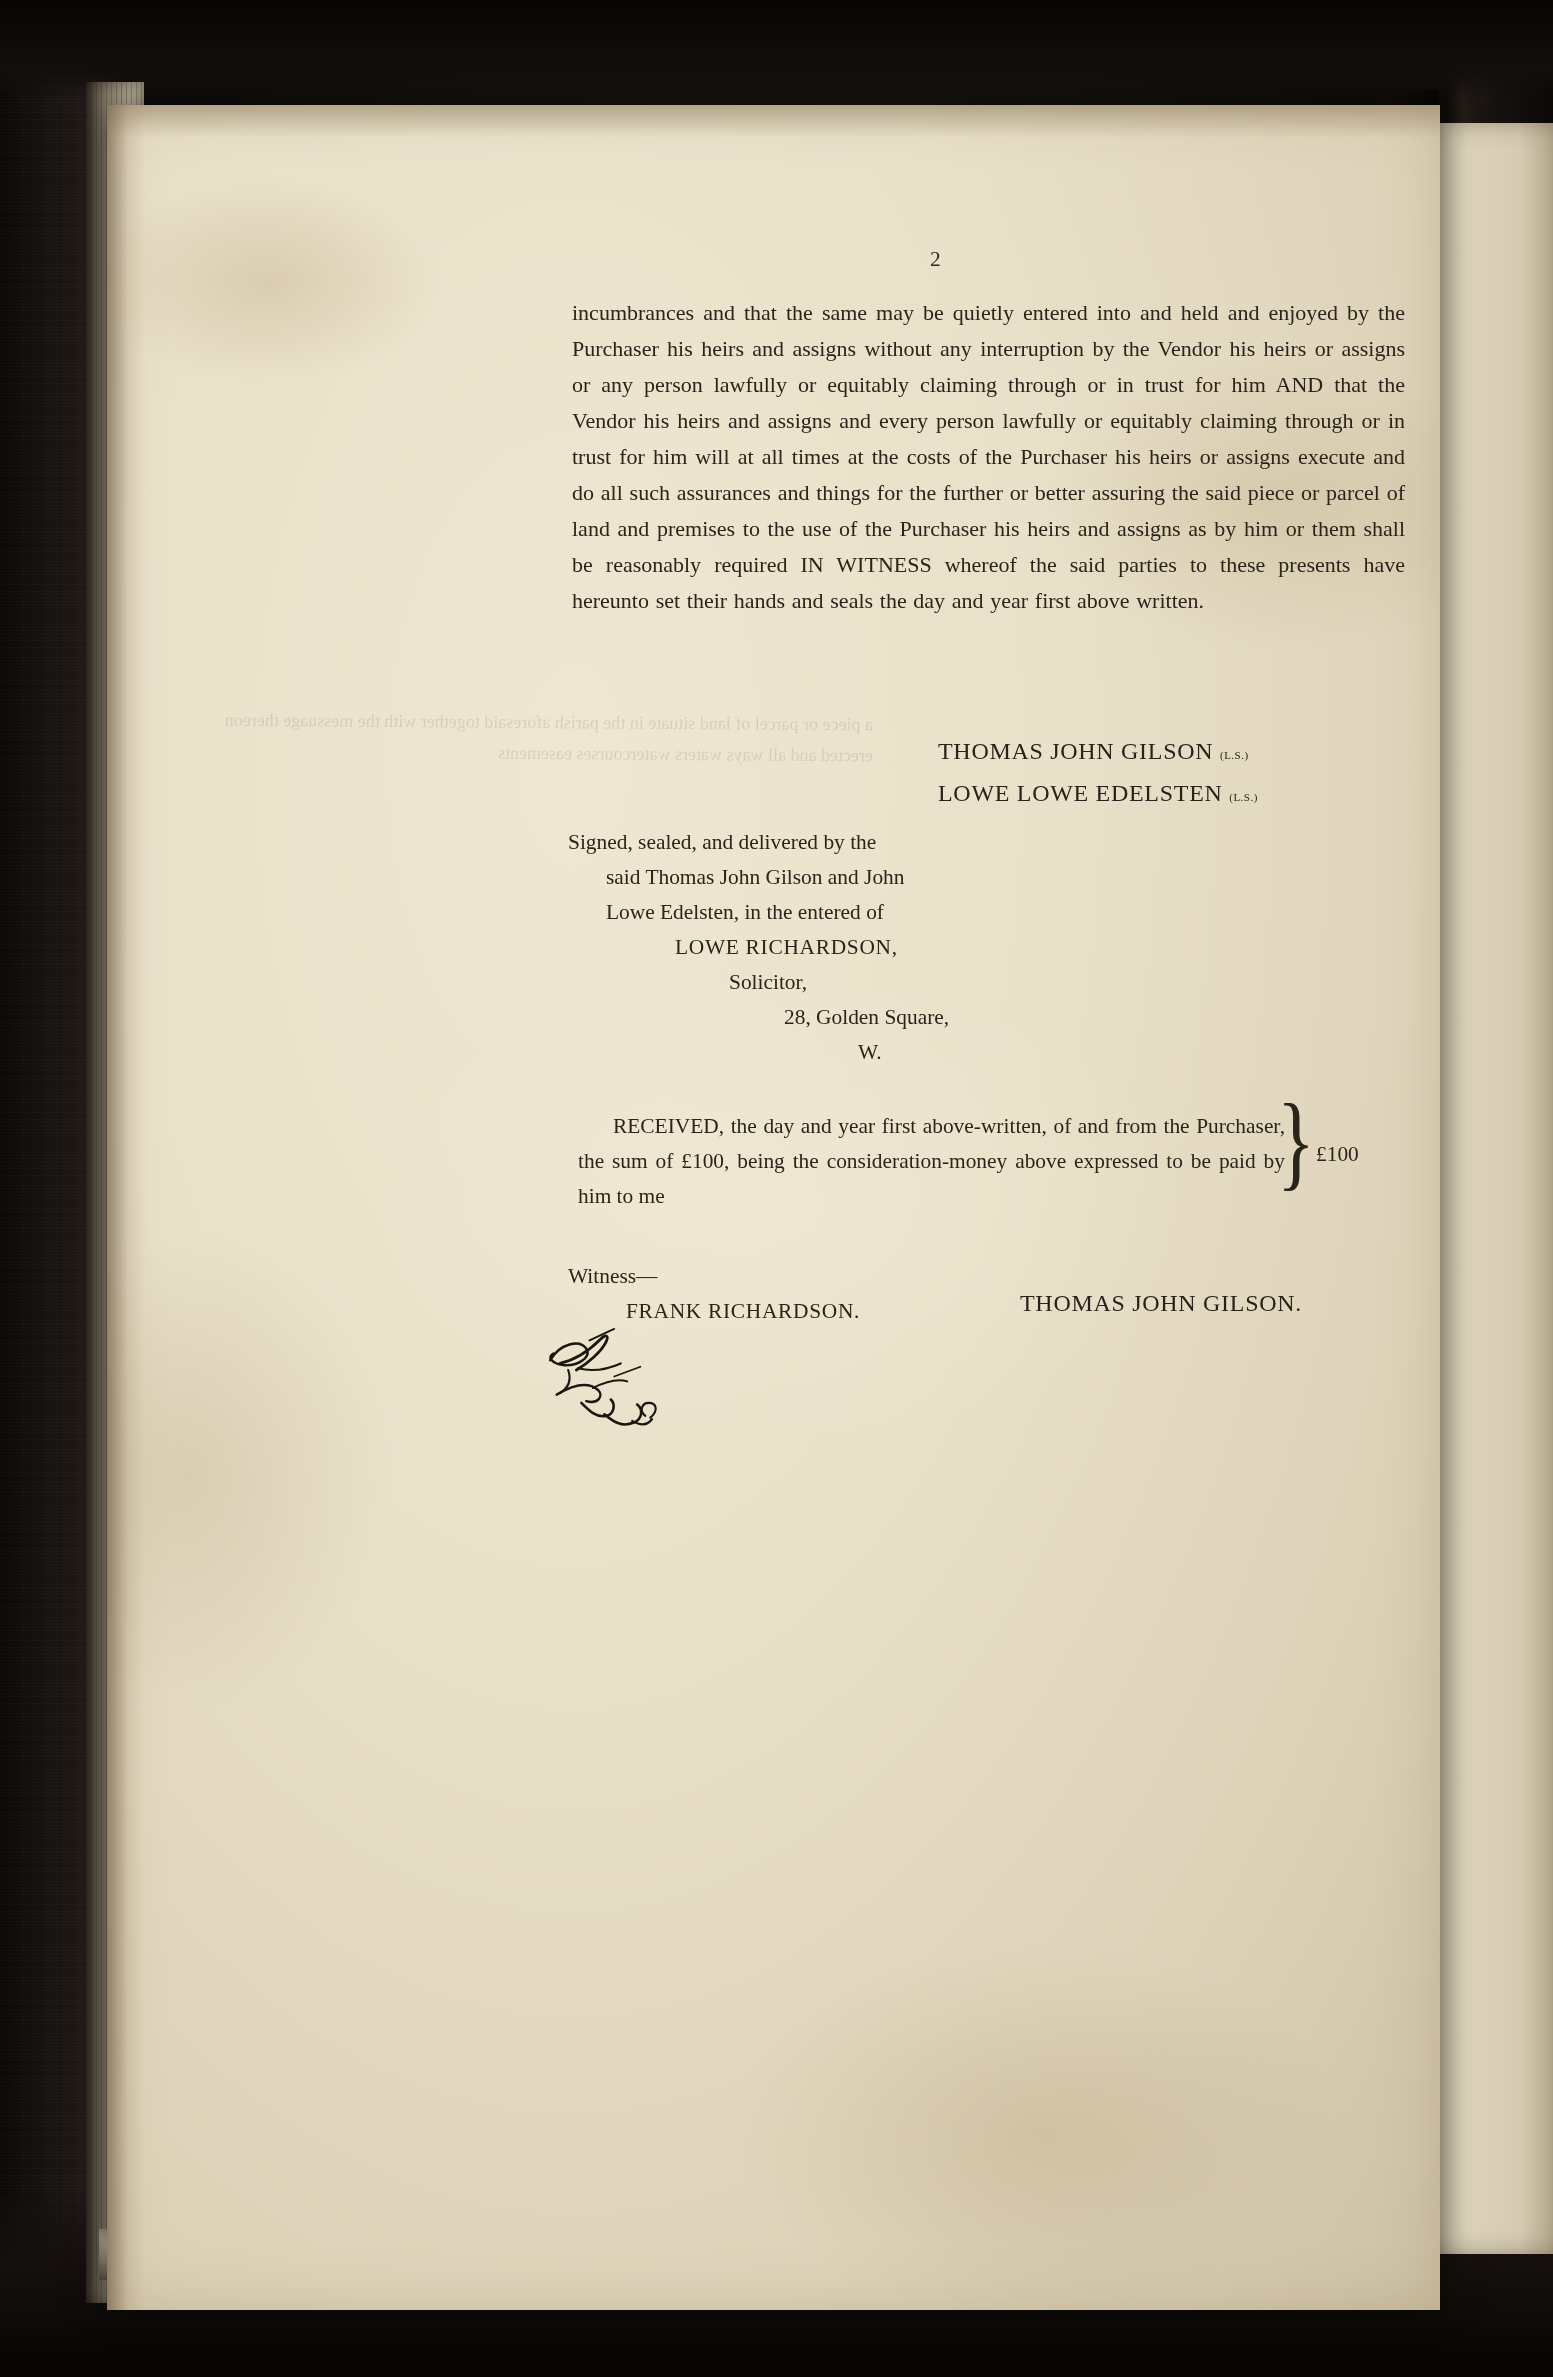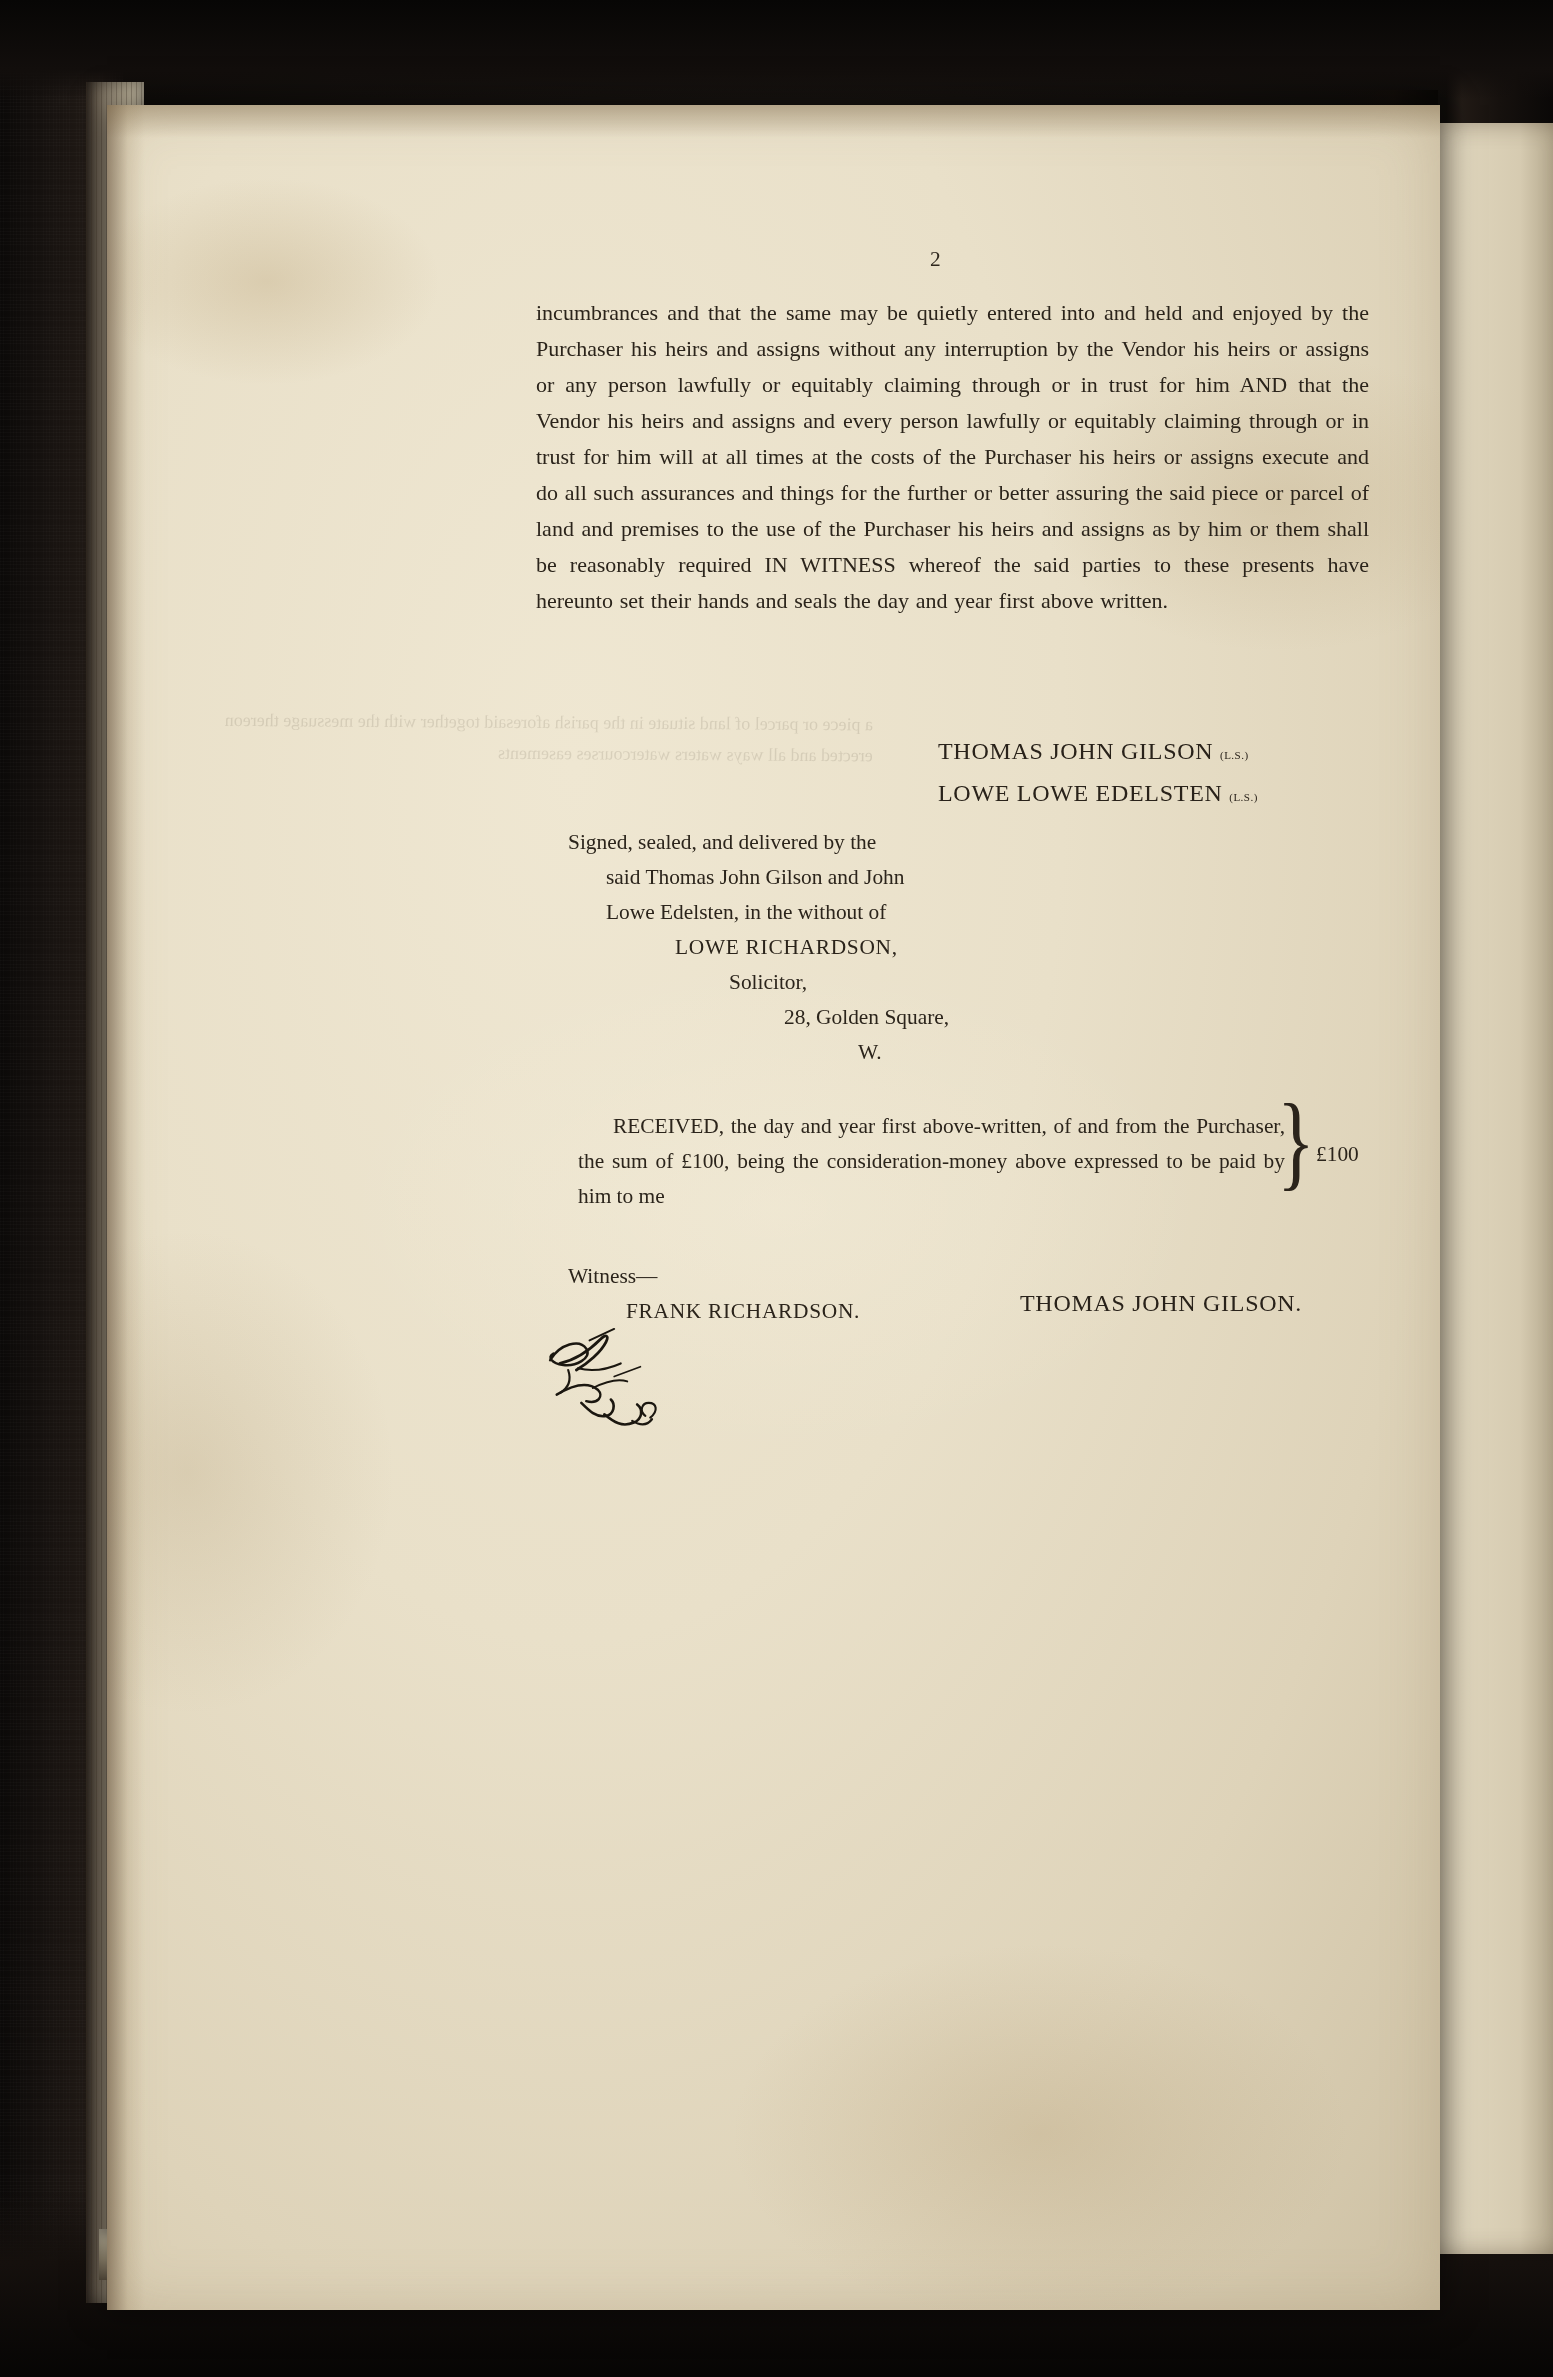--- a/index.html
+++ b/index.html
@@ -144,21 +144,21 @@
   .folio {
     position: absolute;
     left: 930px;
     top: 247px;
     font-size: 21.4px;
     color: #2e271d;
     letter-spacing: 0.4px;
   }
   .body-para {
     position: absolute;
-    left: 536px;
+    left: 572px;
     top: 295px;
     width: 833px;
     font-size: 22px;
     line-height: 36px;
     color: #2b241b;
     text-align: justify;
     text-align-last: left;
     word-spacing: 1.2px;
     hyphens: none;
   }
@@ -306,21 +306,21 @@
     </div>
     <div>
       <span>LOWE LOWE EDELSTEN</span>
       <span class="ls">(L.S.)</span>
     </div>
   </div>
 
   <div class="attest">
     <div class="l1">Signed, sealed, and delivered by the</div>
     <div class="l2">said Thomas John Gilson and John</div>
-    <div class="l3">Lowe Edelsten, in the without of</div>
+    <div class="l3">Lowe Edelsten, in the entered of</div>
     <div class="l4">LOWE RICHARDSON,</div>
     <div class="l5">Solicitor,</div>
     <div class="l6">28, Golden Square,</div>
     <div class="l7">W.</div>
   </div>
 
   <div class="receipt">
     <span class="indent"></span><span>RECEIVED, the day and year first above-written, of and from the Purchaser, the sum of £100, being the consideration-money above expressed to be paid by him to me</span>
   </div>
   <div class="brace">}</div>

